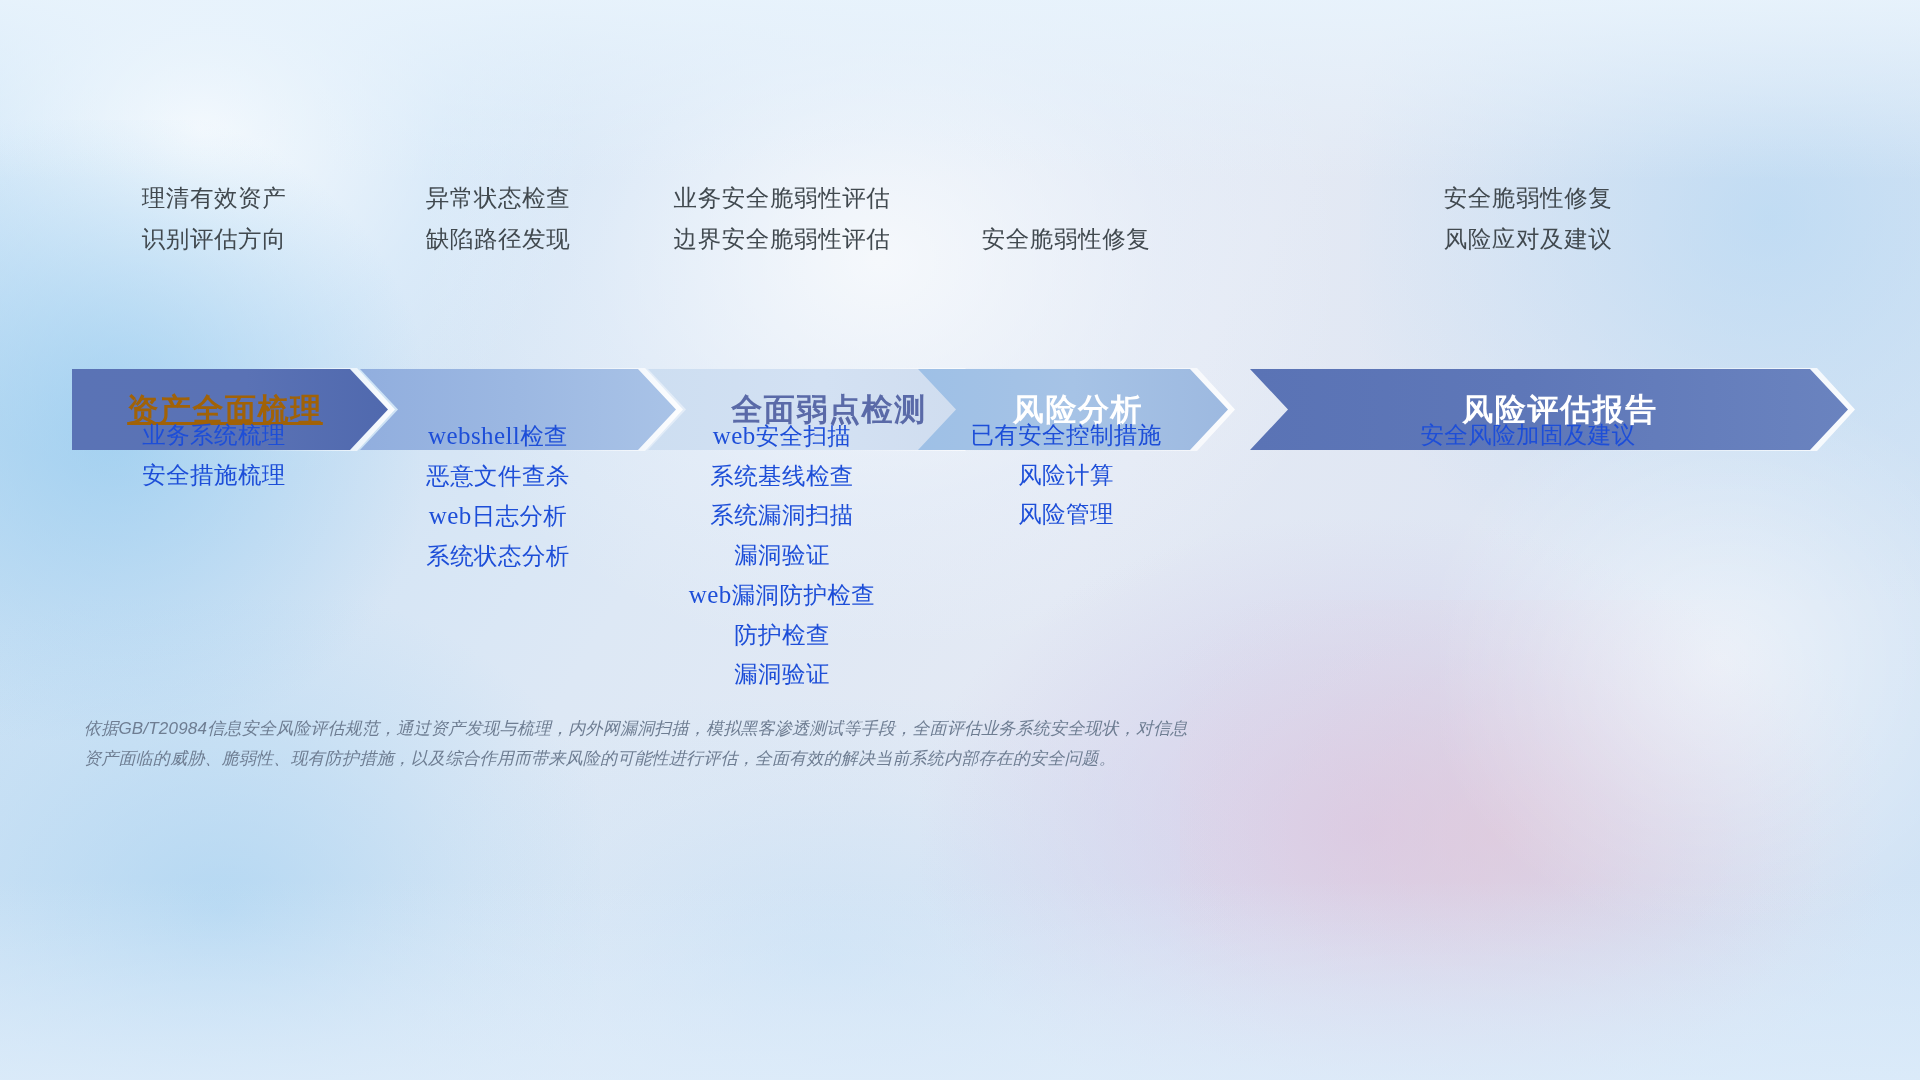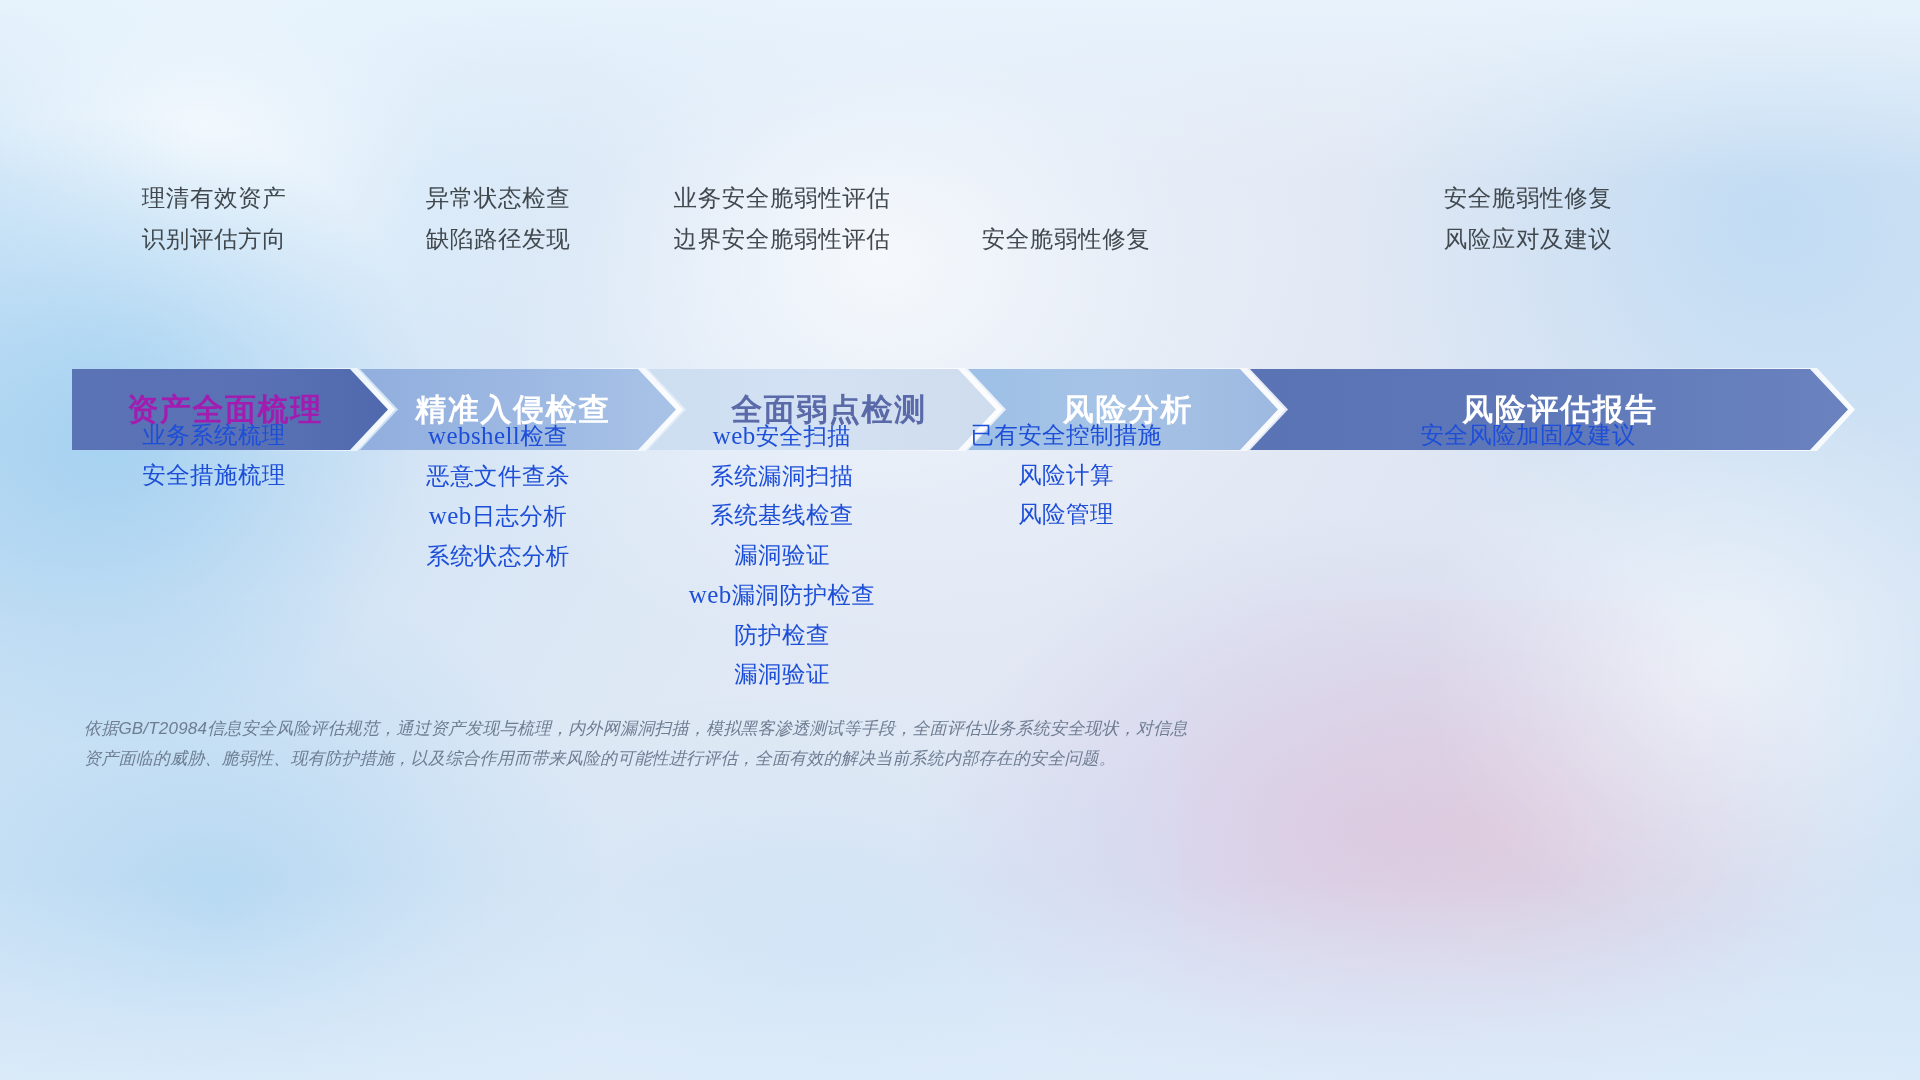--- a/index.html
+++ b/index.html
@@ -216,36 +216,35 @@
       <div>安全脆弱性修复</div>
       <div>风险应对及建议</div>
     </div>
   </div>
 
   <div id="band">
 
     <div class="arrow first a1" style="left:0px; width:316px;">
       <div class="bevel"></div>
       <div class="shape" style="background:linear-gradient(to right,#5a73b5 0%,#5a72b5 55%,#5069ae 100%);"></div>
-      <div class="label" style="color:#a21caf;">资产全面梳理</div>
+      <div class="label" style="color:#a16207;text-decoration:underline;">资产全面梳理</div>
     </div>
 
     <div class="arrow a2" style="left:288px; width:316px;">
       <div class="bevel"></div>
       <div class="shape" style="background:linear-gradient(to right,#91aede 0%,#9cb8e2 50%,#a9c3e7 100%);"></div>
-      <div class="label" style="color:#ffffff;">精准入侵检查</div>
     </div>
 
     <div class="arrow a3" style="left:576px; width:348px;">
       <div class="bevel"></div>
       <div class="shape" style="background:linear-gradient(to right,#cddef1 0%,#d3e1f3 50%,#cfdcee 100%);"></div>
       <div class="label" style="color:#5a6aa8;">全面弱点检测</div>
     </div>
 
-    <div class="arrow a4" style="left:896px; width:310px;">
+    <div class="arrow a4" style="left:846px; width:310px;">
       <div class="bevel"></div>
       <div class="shape" style="background:linear-gradient(to right,#9ec0e6 0%,#a6c3e6 50%,#9db9e0 100%);"></div>
       <div class="label" style="color:#ffffff;">风险分析</div>
     </div>
 
     <div class="arrow a5" style="left:1178px; width:598px;">
       <div class="bevel"></div>
       <div class="shape" style="background:linear-gradient(to right,#5a73b5 0%,#5e77b8 45%,#6a83bf 100%);"></div>
       <div class="label" style="color:#ffffff;">风险评估报告</div>
     </div>
@@ -261,22 +260,22 @@
 
     <div class="list">
       <div class="item"><span class="latin">webshell</span><span>检查</span></div>
       <div class="item"><span>恶意文件查杀</span></div>
       <div class="item"><span class="latin">web</span><span>日志分析</span></div>
       <div class="item"><span>系统状态分析</span></div>
     </div>
 
     <div class="list">
       <div class="item"><span class="latin">web</span><span>安全扫描</span></div>
+      <div class="item"><span>系统基线检查</span></div>
       <div class="item"><span>系统漏洞扫描</span></div>
-      <div class="item"><span>系统基线检查</span></div>
       <div class="item"><span>漏洞验证</span></div>
       <div class="item"><span class="latin">web</span><span>漏洞防护检查</span></div>
       <div class="item"><span>防护检查</span></div>
       <div class="item"><span>漏洞验证</span></div>
     </div>
 
     <div class="list">
       <div class="item"><span>已有安全控制措施</span></div>
       <div class="item"><span>风险计算</span></div>
       <div class="item"><span>风险管理</span></div>

